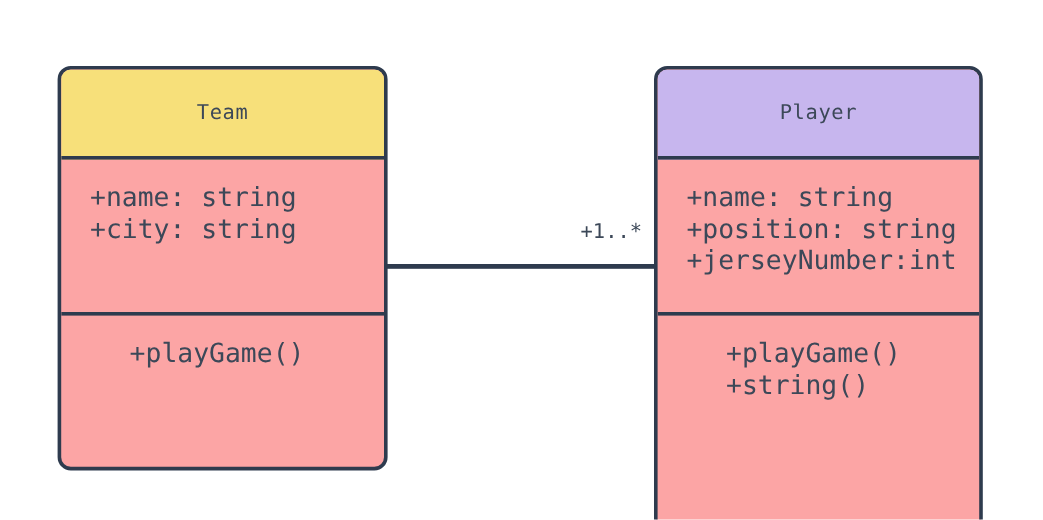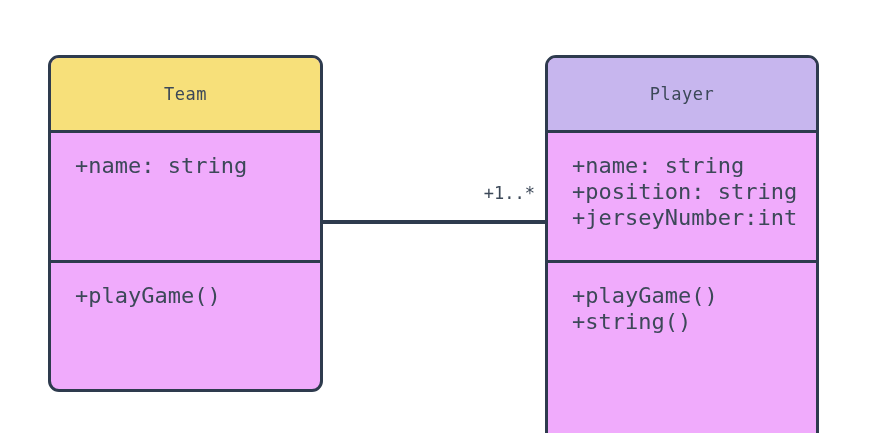--- a/index.html
+++ b/index.html
@@ -39,21 +39,21 @@
     letter-spacing: 0px;
     white-space: pre;
   }
 
   
   .uml-class {
     position: absolute;
     box-sizing: border-box;
     border: 3px solid #2e3b4e;
     border-radius: 11px;
-    background: #f0abfc;
+    background: #fca5a5;
     overflow: hidden;
     display: flex;
     flex-direction: column;
   }
   #team-class {
     left: 48px;
     top: 55px;
     width: 275px;
     height: 337px;
   }
@@ -82,39 +82,41 @@
   .class-section {
     padding: 20px 0 0 24px;
     box-sizing: border-box;
   }
   .attributes-section {
     flex: 0 0 130px;
     border-bottom: 3px solid #2e3b4e;
   }
   .methods-section {
     flex: 1 1 auto;
+    margin-left: 33px;
   }
   .member-line {
     font-size: 22px;
     line-height: 26px;
     color: #3c4858;
     white-space: pre;
   }
 </style>
 </head>
 <body>
 
 <div id="diagram">
 
   <div class="uml-class" id="team-class">
     <div class="class-header" style="background-color: rgb(247, 224, 122);">
       <span class="class-name">Team</span>
     </div>
     <div class="class-section attributes-section">
       <div class="member-line">+name: string</div>
+      <div class="member-line">+city: string</div>
     </div>
     <div class="class-section methods-section">
       <div class="member-line">+playGame()</div>
     </div>
   </div>
 
   <div class="connector"></div>
   <div class="multiplicity">+1..*</div>
 
   <div class="uml-class" id="player-class">

